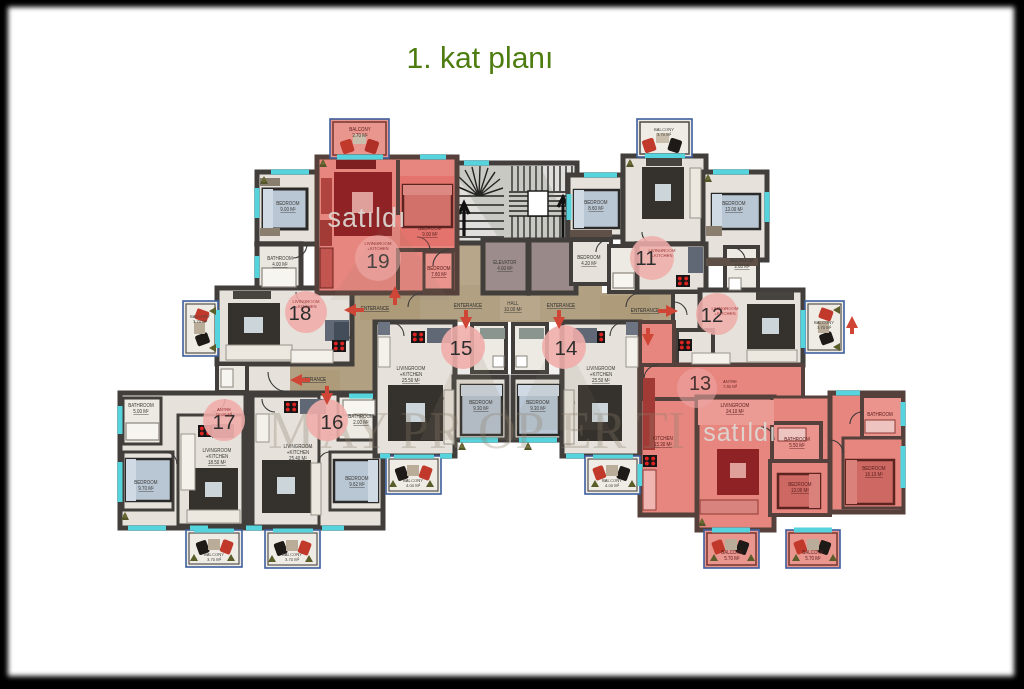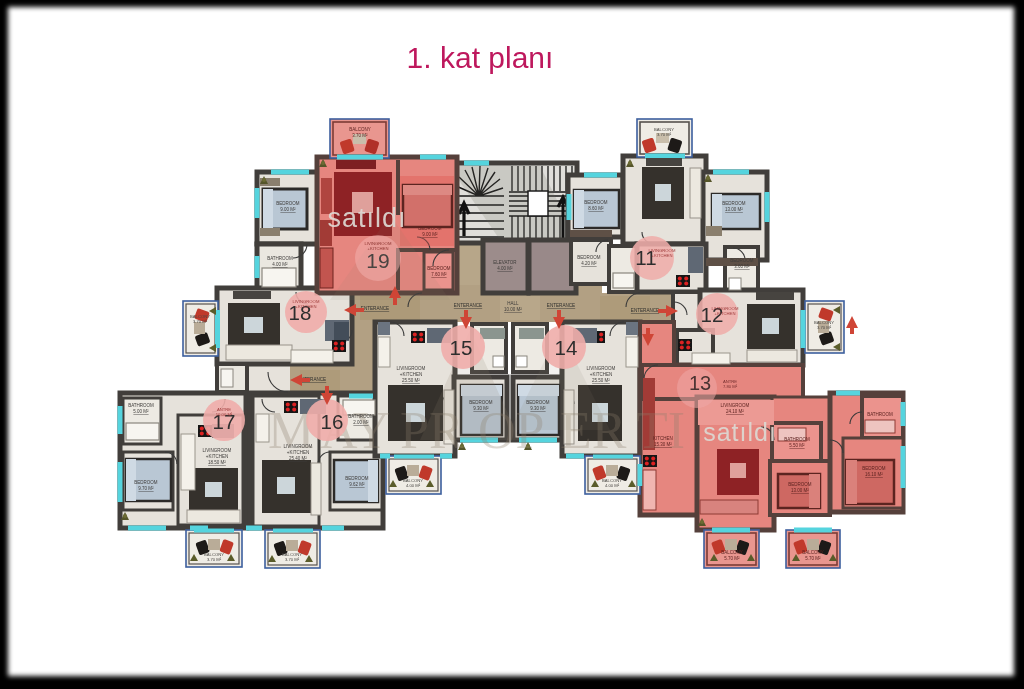--- a/index.html
+++ b/index.html
@@ -2,21 +2,21 @@
 <html><head>
 <meta charset="utf-8">
 <style>
 html,body{margin:0;padding:0;background:#fff;}
 #page{position:relative;width:1024px;height:689px;overflow:hidden;background:#fff;font-family:"Liberation Sans", sans-serif;}
 </style>
 </head>
 <body>
 <div id="page">
 
-<div style="position:absolute;left:0;top:41px;width:960px;text-align:center;font-size:30px;color:#be185d;">1. kat planı</div>
+<div style="position:absolute;left:0;top:41px;width:960px;text-align:center;font-size:30px;color:#4d7c0f;">1. kat planı</div>
 <svg width="1024" height="689" viewBox="0 0 1024 689" style="position:absolute;left:0;top:0;" xmlns="http://www.w3.org/2000/svg">
 <defs>
 <g id="stove">
 <rect x="-7" y="-6" width="14" height="12" fill="#151515"></rect>
 <circle cx="-3.2" cy="-2.6" r="2" fill="#d22"></circle>
 <circle cx="3.2" cy="-2.6" r="2" fill="#d22"></circle>
 <circle cx="-3.2" cy="2.6" r="2" fill="#d22"></circle>
 <circle cx="3.2" cy="2.6" r="2" fill="#d22"></circle>
 </g>
 <g id="chairset">

